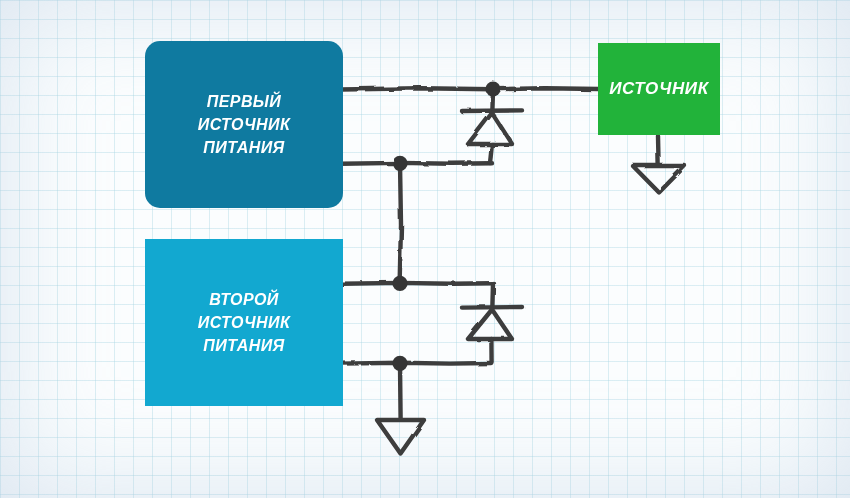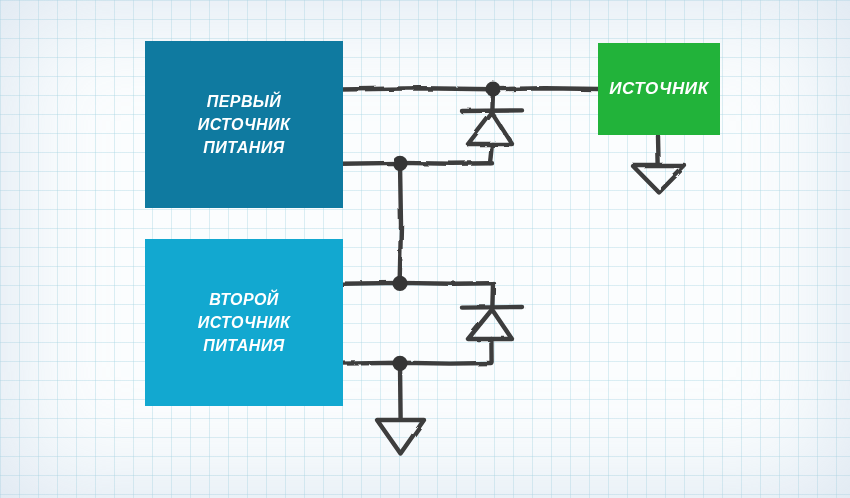--- a/index.html
+++ b/index.html
@@ -85,21 +85,21 @@
         <path d="M377,420 L424,420 L400.5,453.5 Z"></path>
       </g>
 
       <circle cx="493" cy="89" r="7.6" fill="#353535" stroke="none"></circle>
       <circle cx="400" cy="163.4" r="7.6" fill="#353535" stroke="none"></circle>
       <circle cx="400" cy="283.4" r="7.6" fill="#353535" stroke="none"></circle>
       <circle cx="400" cy="363.3" r="7.6" fill="#353535" stroke="none"></circle>
     </g>
   </svg>
 
-  <div class="block src block-first" style="background-color: rgb(15, 122, 160);">
+  <div class="block src block-first" style="background-color: rgb(15, 122, 160); border-radius: 15px;">
     <span class="ln">ПЕРВЫЙ</span>
     <span class="ln">ИСТОЧНИК</span>
     <span class="ln">ПИТАНИЯ</span>
   </div>
 
   <div class="block src block-second" style="background-color: rgb(18, 168, 208);">
     <span class="ln">ВТОРОЙ</span>
     <span class="ln">ИСТОЧНИК</span>
     <span class="ln">ПИТАНИЯ</span>
   </div>

